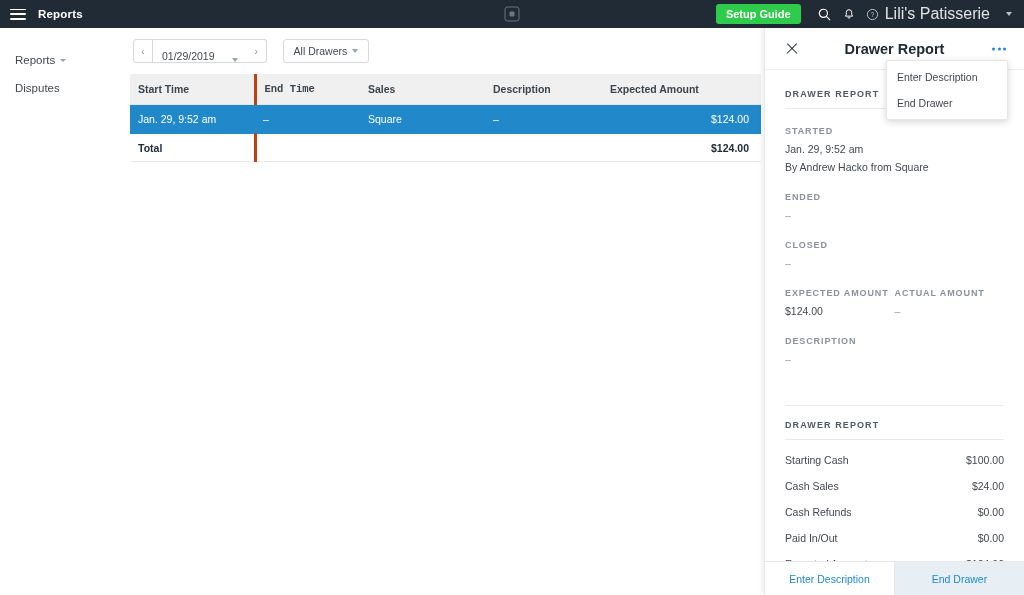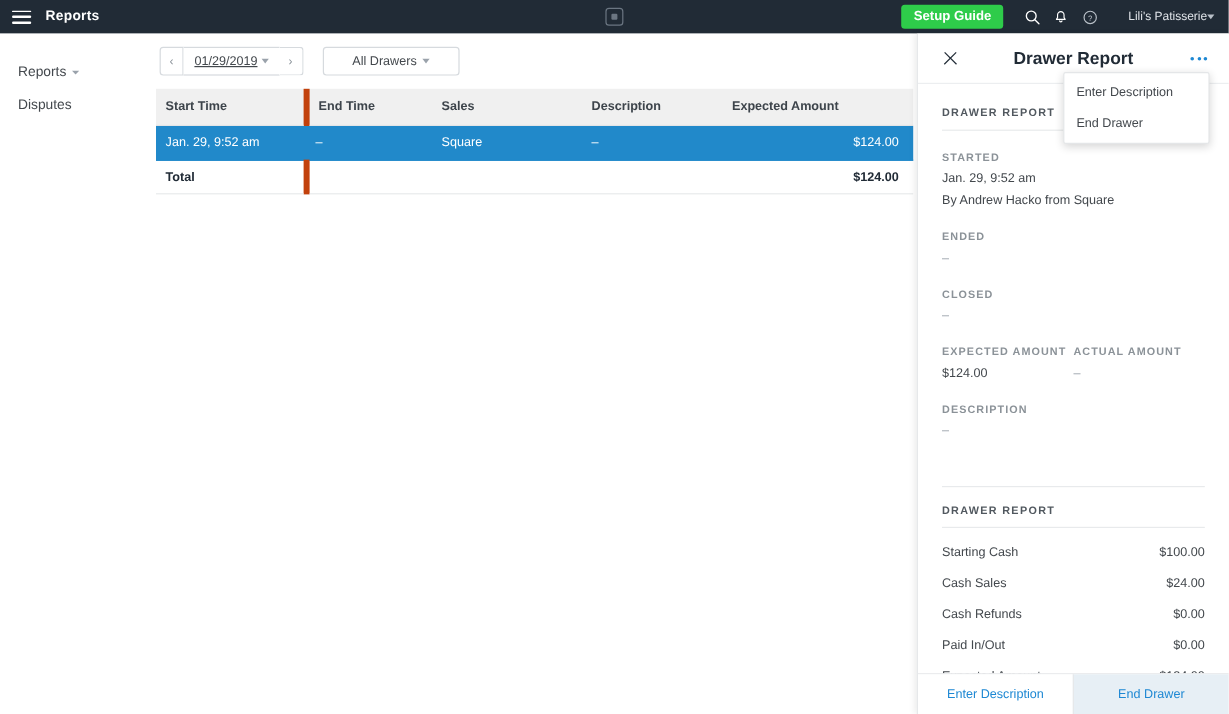--- a/index.html
+++ b/index.html
@@ -50,22 +50,22 @@
     border: none; cursor: pointer; margin-right: 12px;
     font-family: "Liberation Sans", sans-serif;
   }
   .ticon {
     width: 24px; height: 28px;
     display: flex; align-items: center; justify-content: center;
     cursor: pointer;
   }
   .ticon svg { display: block; }
   .acct {
-    font-size: 10px; color: #dfe3e8; margin-left: 20px; margin-right: 4px;
-    display: flex; align-items: center; gap: 0; cursor: pointer;
+    font-size: 16px; color: #dfe3e8; margin-left: 0; margin-right: 4px;
+    display: flex; align-items: center; gap: 16px; cursor: pointer;
   }
   .caret-d {
     width: 0; height: 0;
     border-left: 3.5px solid transparent;
     border-right: 3.5px solid transparent;
     border-top: 4px solid #b9c0c8;
     display: inline-block;
   }
 
   
@@ -110,26 +110,26 @@
     border: 1px solid #d6dade; background: #ffffff;
     display: flex; align-items: center; justify-content: center;
     width: 20px; cursor: pointer; color: #8a9299; font-size: 10px;
     font-family: "Liberation Sans", sans-serif;
   }
   .dg-btn.left { border-radius: 3px 0 0 3px; }
   .dg-btn.right { border-radius: 0 3px 3px 0; border-left: none; }
   .dg-main {
     border: 1px solid #d6dade; border-left: none; border-right: none;
     background: #ffffff; padding: 0 9px;
-    display: flex; align-items: center; gap: 3px;
-    font-size: 10.5px; color: #43484d; cursor: pointer; text-decoration: underline;
+    display: flex; align-items: flex-end; gap: 17px;
+    font-size: 10.5px; color: #43484d; cursor: pointer;
   }
   .drawers-sel {
     height: 24px; border: 1px solid #d6dade; border-radius: 3px;
-    background: #ffffff; padding: 0 24px;
+    background: #ffffff; padding: 0 10px;
     display: flex; align-items: center; gap: 5px;
     font-size: 10.5px; color: #43484d; cursor: pointer;
   }
 
   
   .tbl { width: 631px; border-collapse: collapse; table-layout: fixed; }
   .tbl th {
     background: #f0f0f0;
     font-size: 10.5px; font-weight: bold; color: #3d444b;
     text-align: left; padding: 9px 0 9px 0; height: 27px;
@@ -140,21 +140,21 @@
     height: 29px; padding: 0;
     border-bottom: 1px solid #e8eaec;
   }
   .tbl tr.sel td { background: #2189ca; color: #ffffff; border-bottom: 1px solid #2189ca; }
   .tbl tr.total td { font-weight: bold; color: #212b36; height: 28px; }
   .c1 { width: 125px; padding-left: 8px !important; }
   .c2 { width: 105px; padding-left: 8px !important; }
   .c3 { width: 125px; padding-left: 8px !important; }
   .c4 { width: 125px; padding-left: 8px !important; }
   .c5 { width: 151px; text-align: right; padding-right: 12px !important; }
-  .vsep { border-left: 5px solid #c2410c; }
+  .vsep { border-left: 3px solid #c2410c; font-family: Liberation Mono, monospace; }
 
   
   .panel {
     position: absolute; right: 0; top: 28px;
     width: 260px; height: 567px;
     background: #ffffff;
     border-left: 1px solid #e6e8ea;
     box-shadow: -2px 0 5px rgba(0,0,0,0.07);
     display: flex; flex-direction: column;
   }

